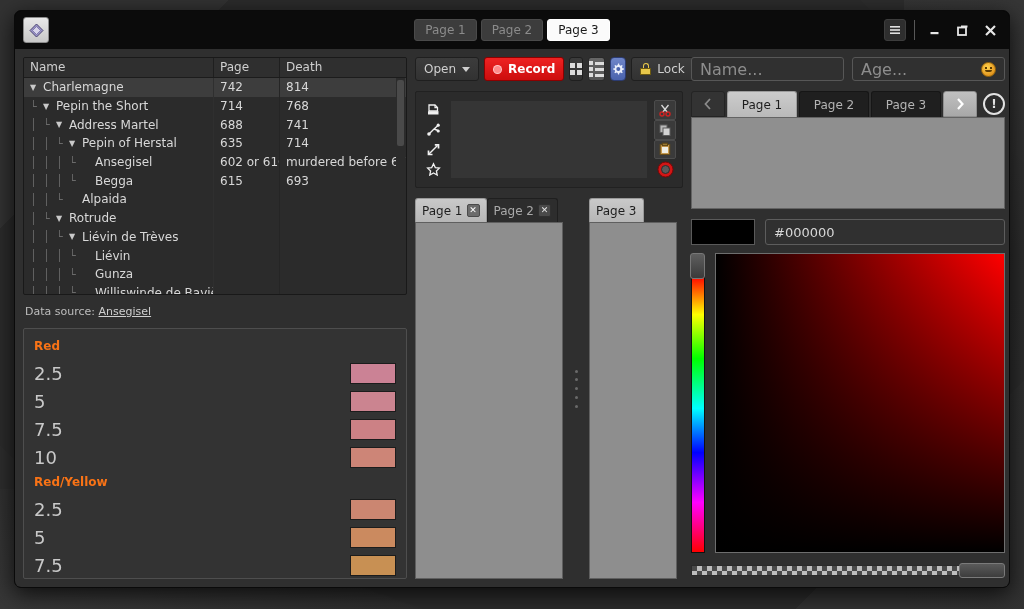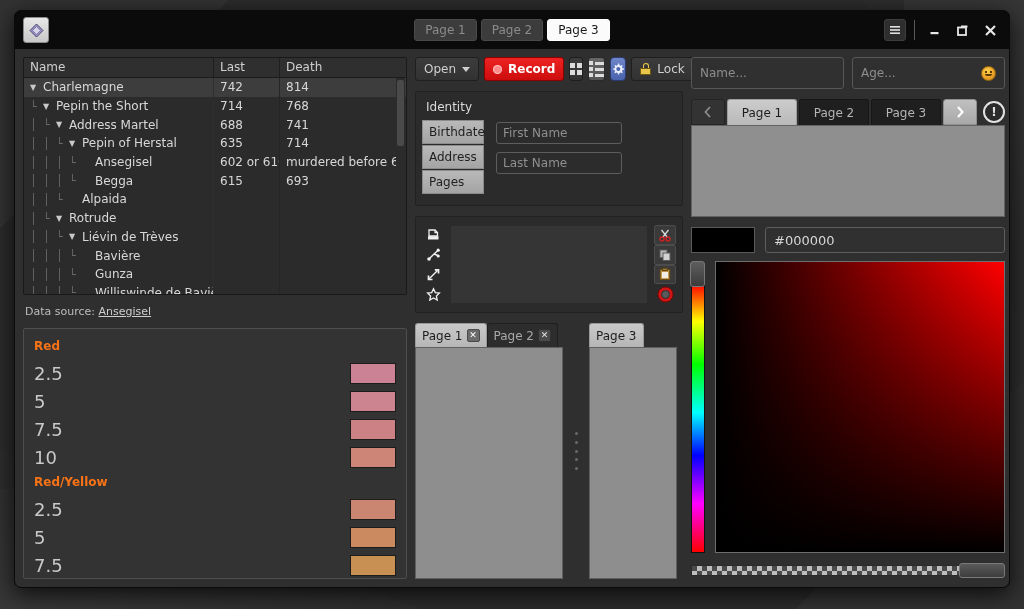--- a/index.html
+++ b/index.html
@@ -342,26 +342,26 @@
   }
   .grip {
     width: 6px; align-self: center; height: 38px;
     display: flex; flex-direction: column; justify-content: space-between;
   }
   .grip i { display:block; width:3px;height:3px;background:#6a6a6a;border-radius:50%;margin:0 auto;}
 
   
   .search-row { display: flex; gap: 8px; }
   .sfield {
-    flex: 1; height: 32px;
+    flex: 1; height: 24px;
     background: #303030;
     border: 1px solid #575757;
     border-radius: 3px;
     color: #8d8d8d;
-    font-size: 12px;
+    font-size: 16px;
     display: flex; align-items: center;
     padding: 0 8px;
   }
   .smiley {
     margin-left: auto;
     width: 15px; height: 15px; border-radius: 50%;
     background: radial-gradient(circle at 40% 35%, #ffd34d, #e3961f 70%, #b8730d);
     border: 1px solid #9c6a0c;
     position: relative;
   }
@@ -512,21 +512,21 @@
     </div>
   </div>
 
   <div class="content">
 
     <div class="col col-left">
 
       <div class="tree-wrap">
         <div class="tree-head">
           <div class="th c0">Name</div>
-          <div class="th c1">Last</div>
+          <div class="th c1">Page</div>
           <div class="th c2">Death</div>
         </div>
         <div class="tree-body" id="tree-body">
             <div class="trow sel">
               <div class="tc c0">
                 <span class="arrow">▼</span>
                 <span>Charlemagne</span>
               </div>
               <div class="tc c1">742</div>
               <div class="tc c2">814</div>
@@ -617,21 +617,21 @@
               <div class="tc c1"></div>
               <div class="tc c2"></div>
             </div>
             <div class="trow">
               <div class="tc c0">
                 <span class="tline">│</span>
                 <span class="tline">│</span>
                 <span class="tline">│</span>
                 <span class="tline">└</span>
                 <span class="arrow blank">─</span>
-                <span>Bavière</span>
+                <span>Liévin</span>
               </div>
               <div class="tc c1"></div>
               <div class="tc c2"></div>
             </div>
             <div class="trow">
               <div class="tc c0">
                 <span class="tline">│</span>
                 <span class="tline">│</span>
                 <span class="tline">│</span>
                 <span class="tline">└</span>
@@ -744,34 +744,20 @@
         </div>
         <div class="btn lockbtn">
           <span class="padlock">
               <s></s>
               <b></b>
             </span>
           <span>Lock</span>
         </div>
       </div>
 
-      <div class="identity-box">
-        <div class="identity-title">Identity</div>
-        <div class="identity-inner">
-          <div class="vtabs">
-            <div class="vtab">Birthdate</div>
-            <div class="vtab">Address</div>
-            <div class="vtab">Pages</div>
-          </div>
-          <div class="fields">
-            <div class="field">First Name</div>
-            <div class="field">Last Name</div>
-          </div>
-        </div>
-      </div>
 
       <div class="striprow">
         <div class="strip-left">
           <div class="sicon">
             <svg width="15" height="15" viewBox="0 0 15 15">
               <path d="M3,9 L3,3 L9,3 L11.5,5.5 L11.5,9 Z" fill="none" stroke="#f0f0f0" stroke-width="1.3"></path>
               <path d="M2,9.2 L12.5,9.2 L12.5,12.5 L2,12.5 Z" fill="#f0f0f0"></path>
               <path d="M9,3 L9,5.6 L11.5,5.6" fill="none" stroke="#f0f0f0" stroke-width="1.2"></path>
             </svg>
           </div>

